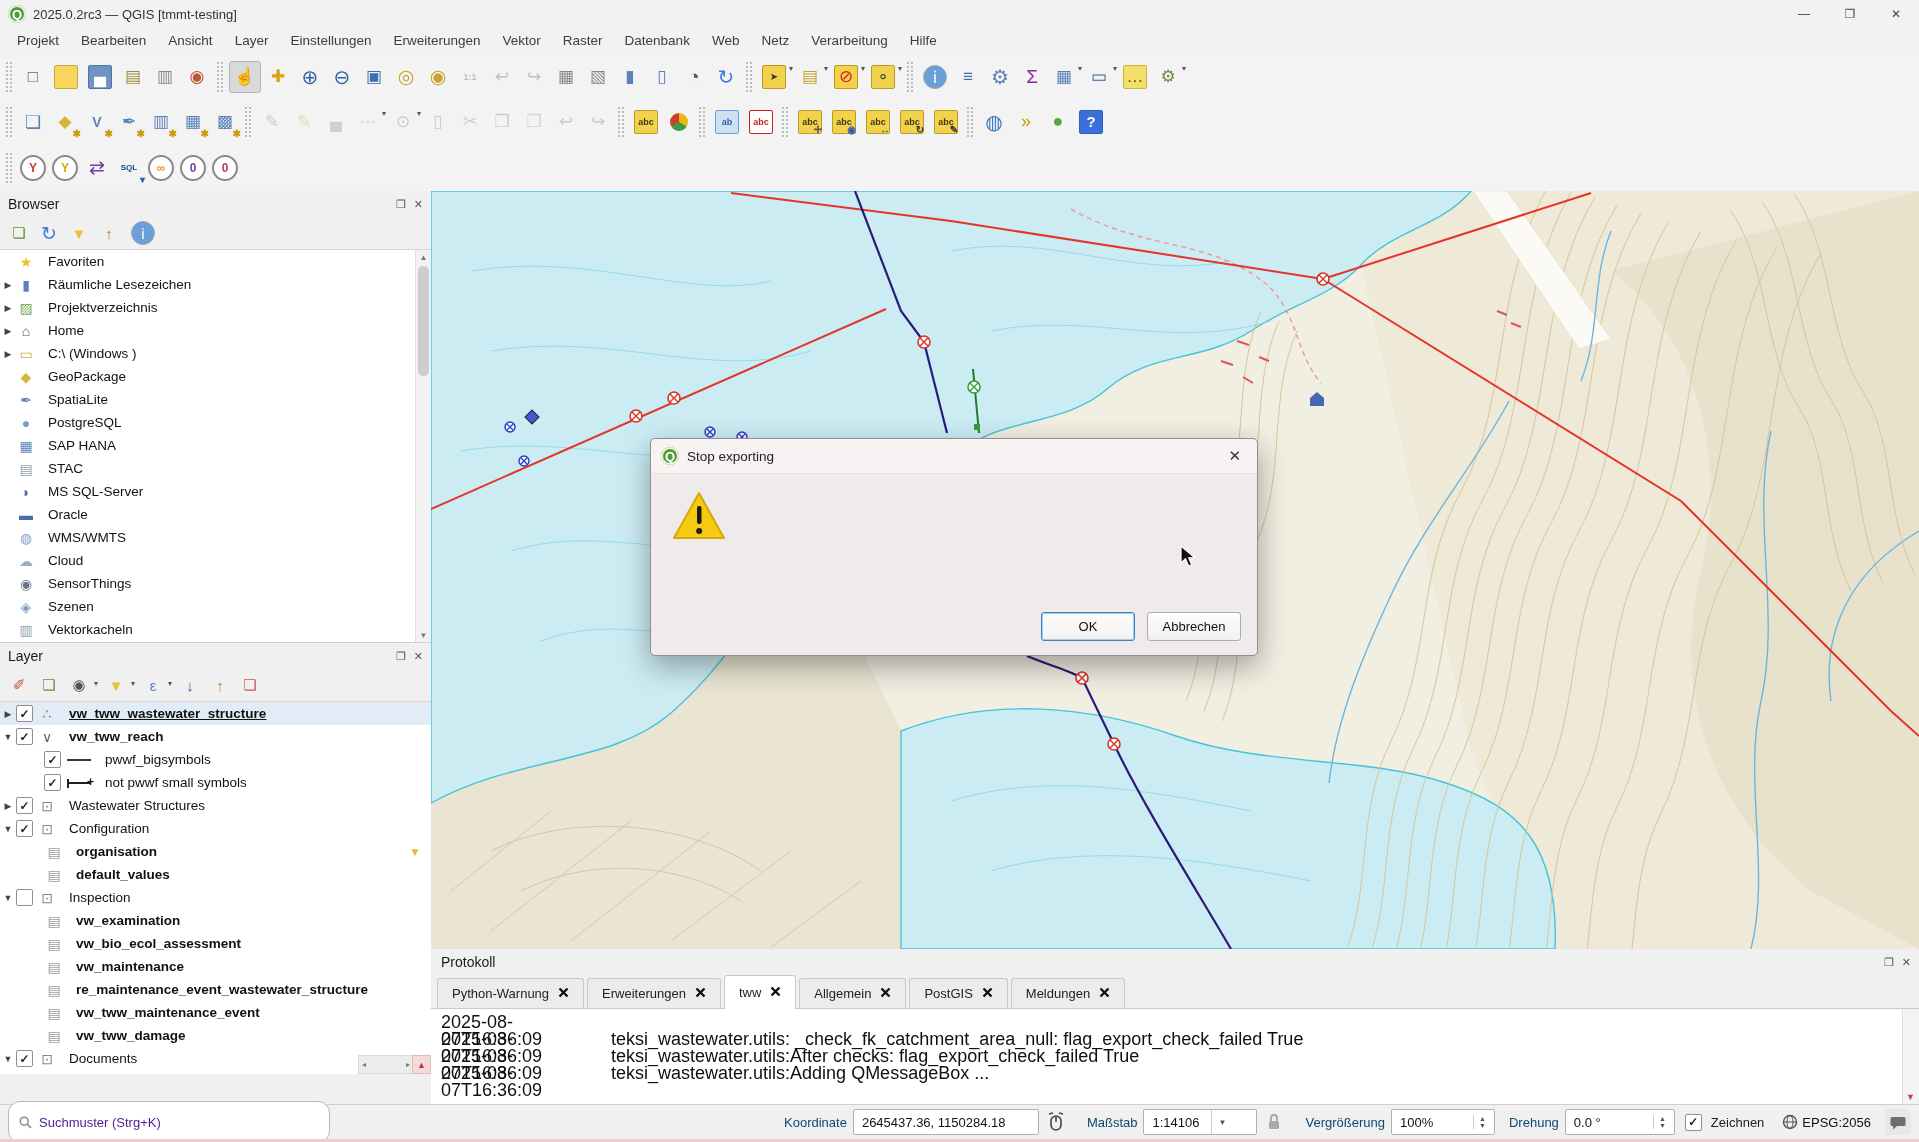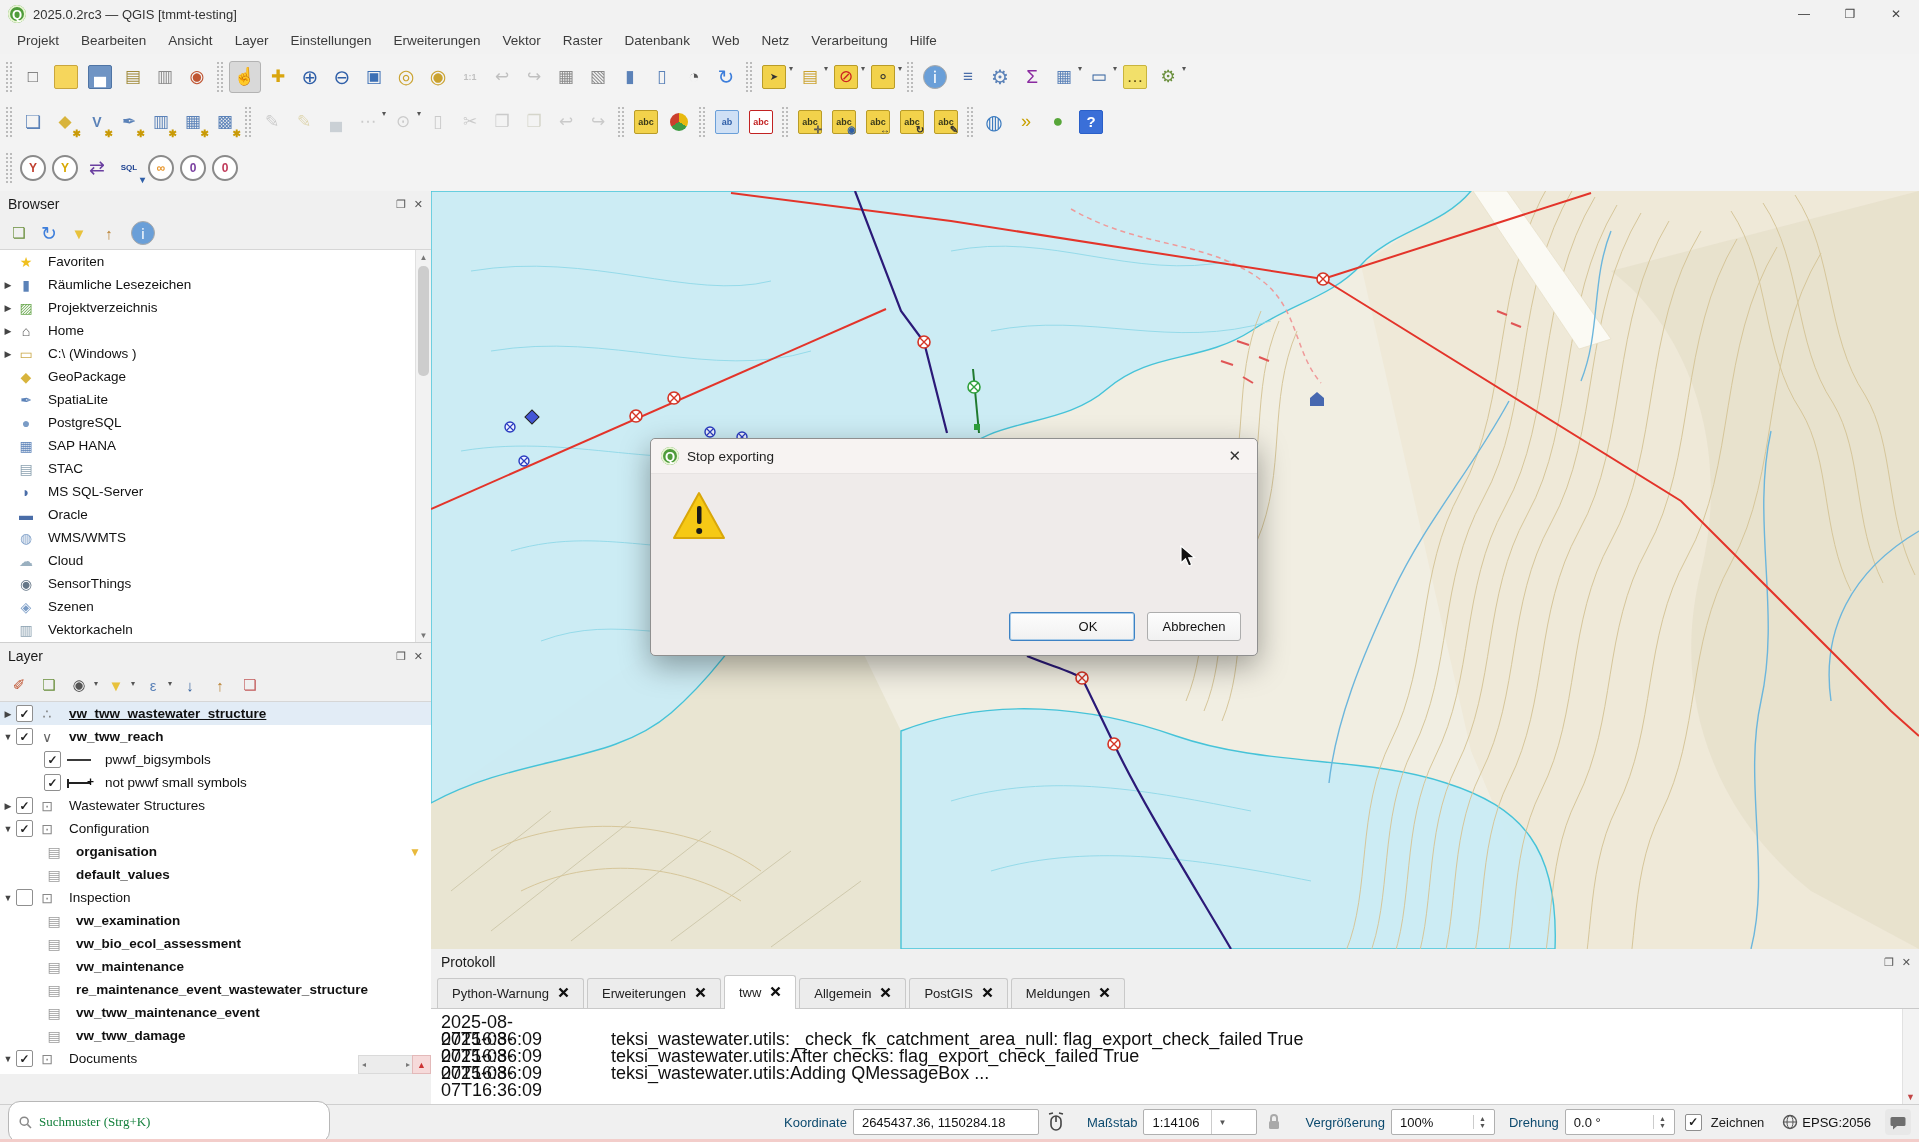--- a/index.html
+++ b/index.html
@@ -79,42 +79,42 @@
     display:flex;align-items:center;padding:0 10px;}
   #dialog .dtitle{font-size:13.5px;color:#222;margin-left:8px;}
   #dialog .dclose{margin-left:auto;font-size:15px;color:#333;padding:0 6px;}
   #dialog .dbody{display:flex;padding:16px 18px 0 20px;}
   .warn-ic{flex:none;width:62px;}
   .dtext{font-size:13.5px;color:#1d1d1d;line-height:1.3;padding-left:14px;padding-top:2px;}
   .dtext p{margin:0 0 14px 0;}
   .dbtns{position:absolute;right:16px;bottom:14px;display:flex;gap:12px;}
   .dbtn{min-width:92px;height:27px;background:linear-gradient(#fdfdfd,#f1f1f1);border:1px solid #adadad;
     border-radius:3px;font-size:13px;display:flex;align-items:center;justify-content:center;color:#111;}
-  .dbtn.focus{border:1px solid #3d82c4;box-shadow:0 0 0 1px #a8cbe8 inset;padding-left:32px;}
+  .dbtn.focus{border:1px solid #3d82c4;box-shadow:0 0 0 1px #a8cbe8 inset;}
   
   #protokoll{position:absolute;left:431px;top:949px;width:1488px;height:155px;background:#f0f0f0;}
   #protokoll .panel-head{padding-left:10px;}
   #ptabs{display:flex;align-items:flex-end;height:33px;padding-left:6px;border-bottom:1px solid #c9c9c9;}
   .ptab{height:29px;display:flex;align-items:center;gap:9px;padding:0 14px;border:1px solid #c9c9c9;
     border-bottom:none;background:#ececec;margin-right:3px;border-radius:3px 3px 0 0;font-size:13px;color:#222;}
   .ptab.on{background:#fff;height:33px;margin-bottom:-1px;z-index:2;}
   .ptab svg{flex:none;}
   #plog{position:absolute;left:0;top:60px;width:1472px;height:95px;background:#fff;overflow:hidden;
     font-size:18px;color:#101010;padding-top:5px;}
   .lrow{display:flex;height:17px;line-height:17px;}
   .lrow .lt{width:150px;flex:none;padding-left:10px;}
   .lrow .lm{padding-left:20px;white-space:nowrap;}
   #pscroll{position:absolute;right:0;top:60px;width:16px;height:95px;background:#f3f3f3;border-left:1px solid #e2e2e2;}
   #pscroll .dn{position:absolute;bottom:2px;left:3px;color:#c24545;font-size:9px;}
   
   #statusbar{position:absolute;left:0;top:1104px;width:1919px;height:35px;background:#f0f0f0;
     border-top:1px solid #cfcfcf;display:flex;align-items:center;padding:0 8px;box-sizing:border-box;}
   #bottomstrip{position:absolute;left:0;top:1139px;width:1919px;height:3px;background:#f3cdca;}
   #searchbox{width:300px;height:24px;background:#fff;border:1px solid #b7b7b7;border-radius:12px;
-    display:flex;align-items:center;padding:8px 10px;color:#15803d;gap:7px;flex:none;font-family:Liberation Serif, serif;}
+    display:flex;align-items:center;padding:8px 10px;color:#4c1d95;gap:7px;flex:none;}
   .sb-label{color:#0c4a6e;font-size:13px;margin:0 6px 0 14px;flex:none;}
   .sb-box{background:#fff;border:1px solid #b0b0b0;border-radius:2px;height:24px;display:flex;
     align-items:center;padding:0 8px;font-size:13px;color:#111;flex:none;}
   .sb-combo .car{margin-left:12px;font-size:8px;color:#555;border-left:1px solid #ccc;padding-left:6px;height:100%;display:flex;align-items:center;}
   .spin{display:flex;flex-direction:column;margin-left:10px;font-size:7px;color:#555;line-height:7px;border-left:1px solid #ccc;padding-left:5px;}
   .sb-check{display:flex;align-items:center;gap:5px;margin:0 10px;}
   .sb-epsg{display:flex;align-items:center;gap:4px;font-size:13px;color:#111;margin:0 8px;}
   #msgbtn{width:26px;height:26px;border-radius:4px;background:#e8e8e8;display:flex;align-items:center;justify-content:center;margin-left:6px;}
   
   #cursor{position:absolute;left:1180px;top:545px;z-index:90;}

